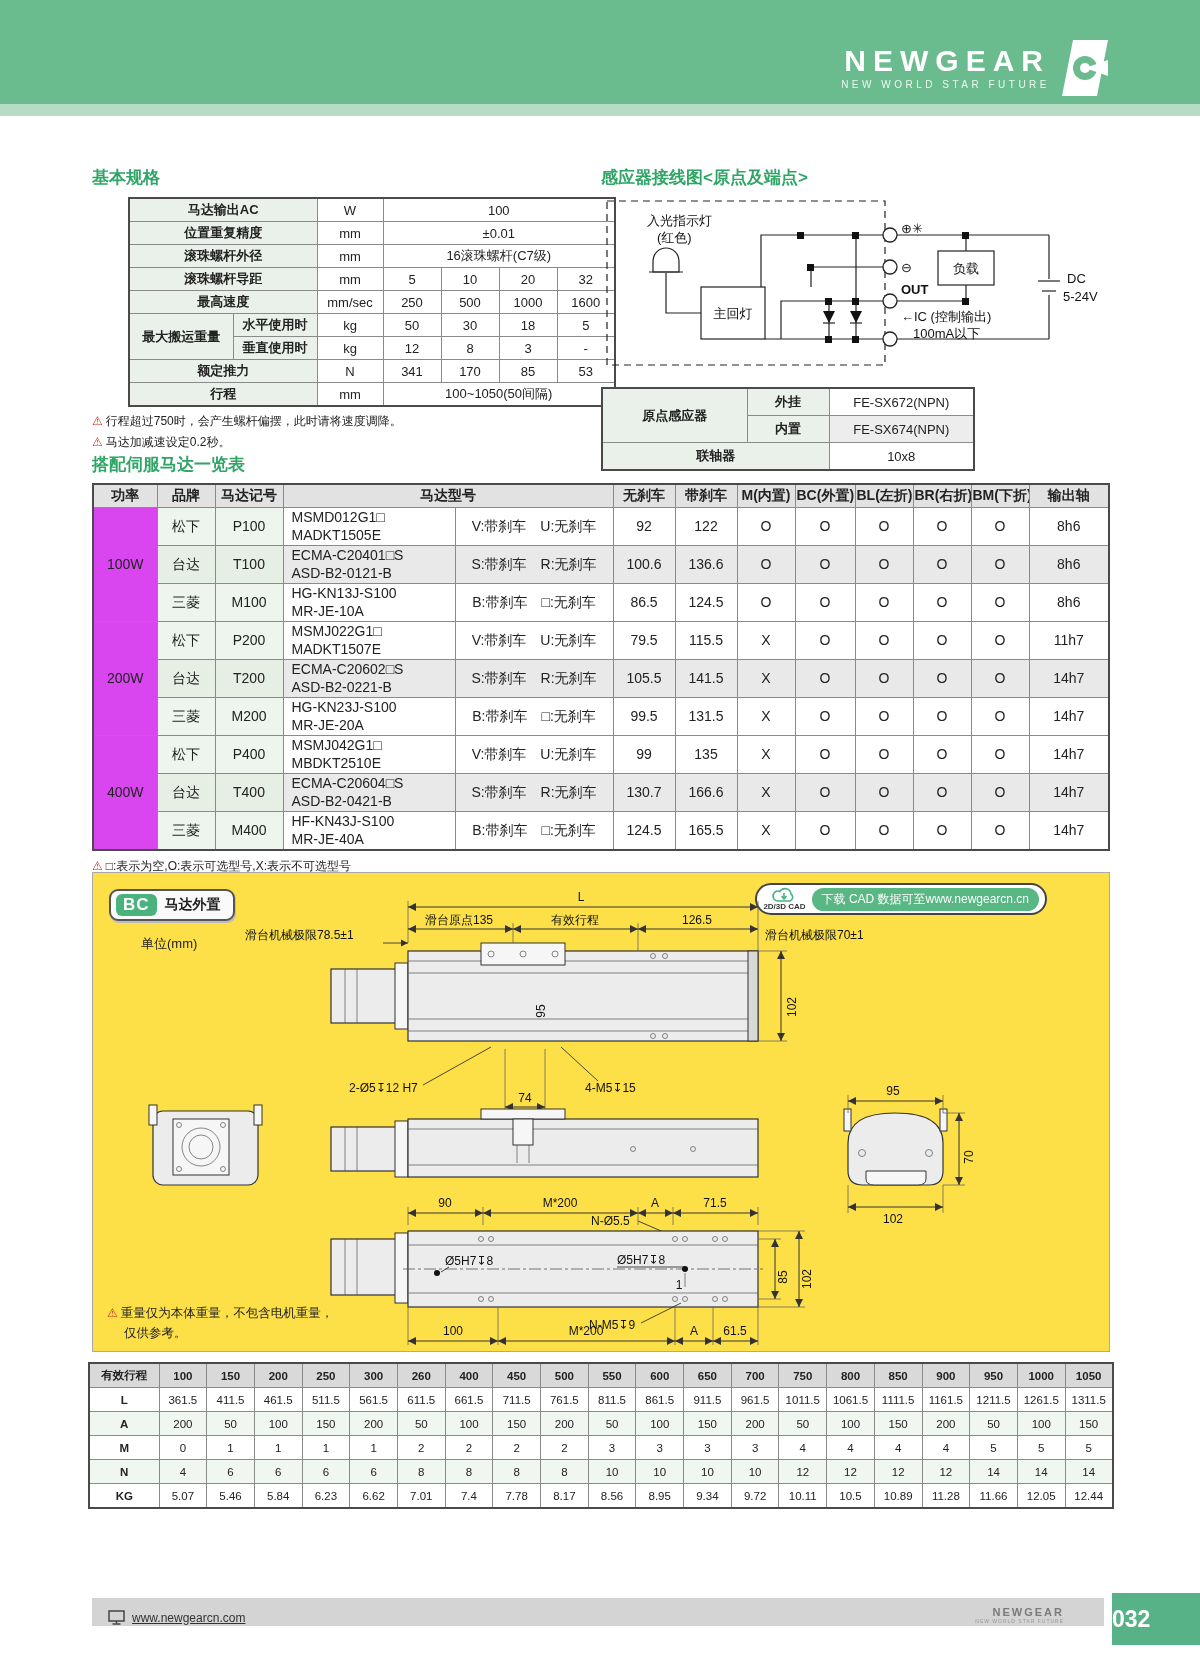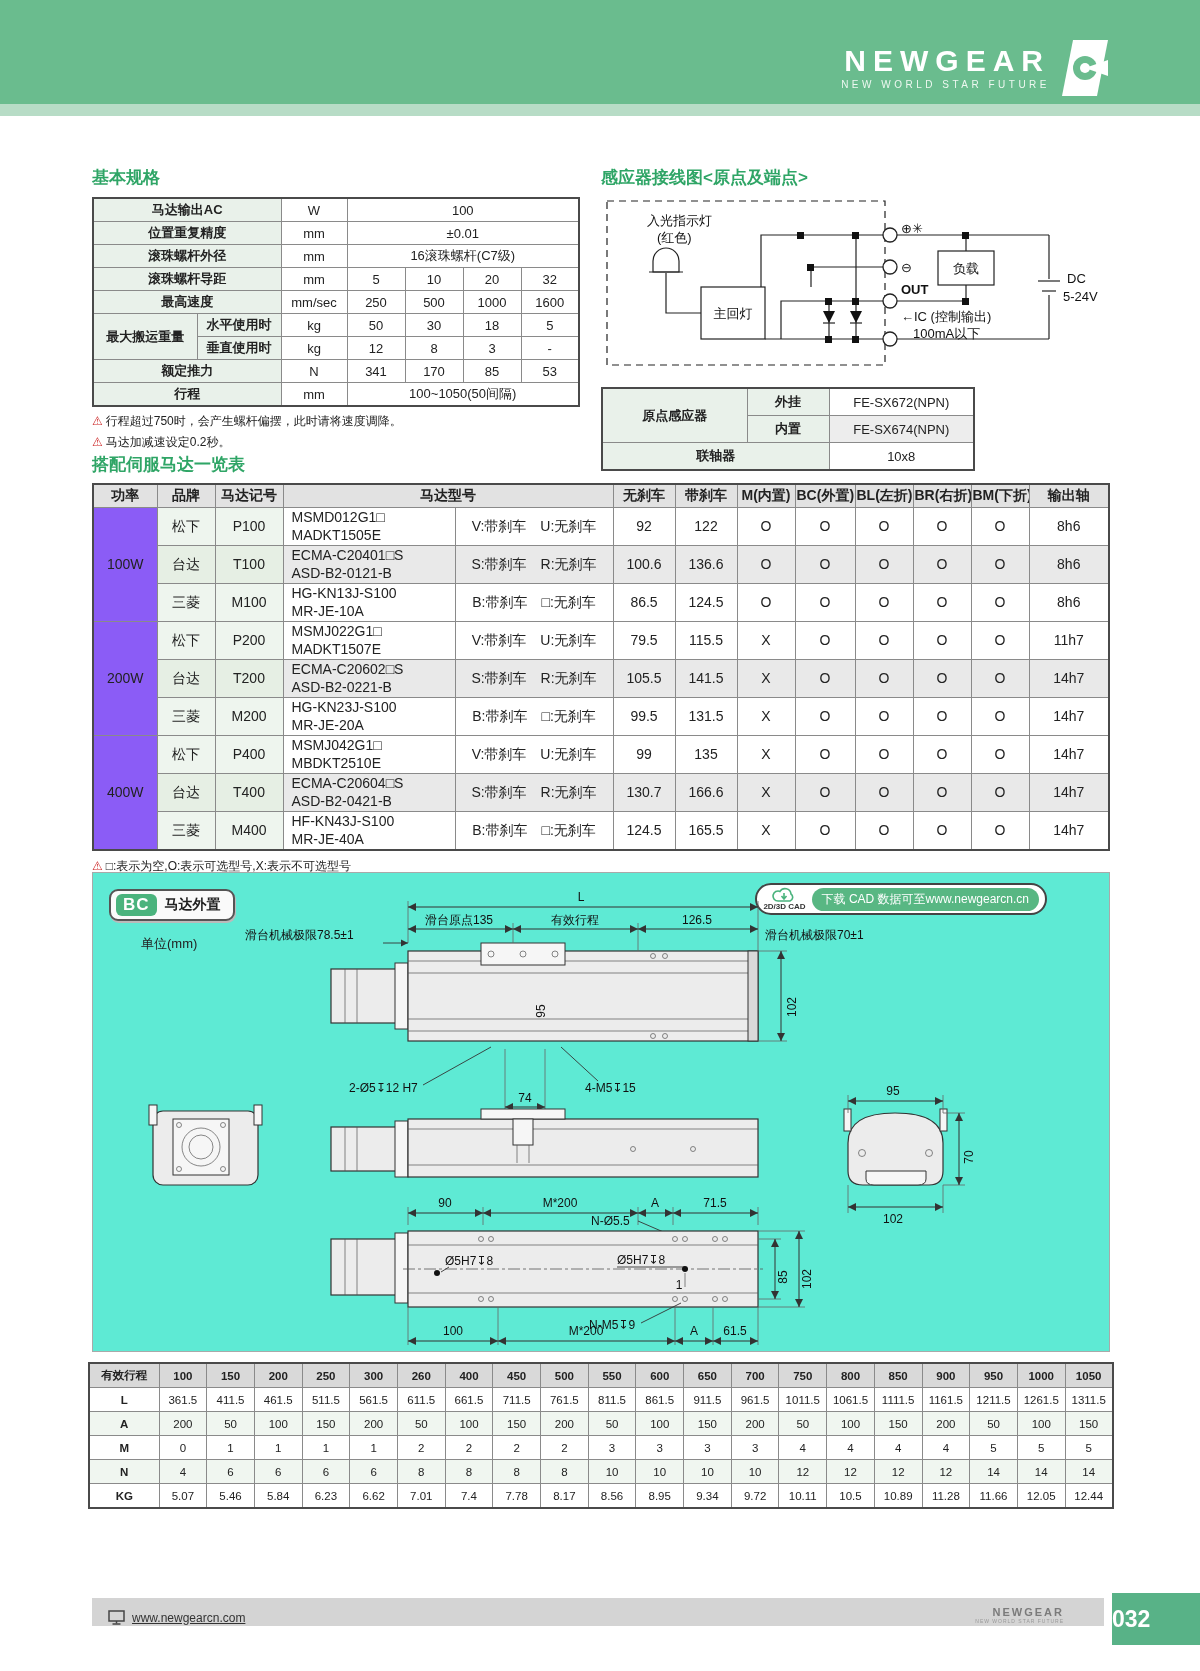--- a/index.html
+++ b/index.html
@@ -31,23 +31,23 @@
   .sensor-table .lab{background:#e9f1ea;font-weight:bold;}
   .sensor-table .alt{background:#ededed;}
   
   .motor-table{width:1016px;border:2px solid #4a4a4a;font-size:14px;}
   .motor-table th{border:1px solid #8a8a8a;background:#e2e2e2;height:22px;font-weight:bold;padding:0 1px;}
   .motor-table td{border:1px solid #8a8a8a;height:34px;padding:1px 2px;background:#fff;line-height:1.25;}
   .motor-table tr.shaded td{background:#e9e9e9;}
   .motor-table td.tint{background:#eef5ee;}
   .motor-table tr.shaded td.tint{background:#e6efe4;}
   .motor-table td.model{text-align:left;padding-left:8px;}
-  .motor-table td.power{background:#8b5cf6;}
-  
-  .draw-box{left:92px;top:872px;width:1016px;height:478px;border:1px solid #a9a9a9;background:#5eead4;}
+  .motor-table td.power{background:#d946ef;}
+  
+  .draw-box{left:92px;top:872px;width:1016px;height:478px;border:1px solid #a9a9a9;background:#fde047;}
   .bc-badge{position:absolute;left:16px;top:16px;display:flex;align-items:center;gap:8px;
             border:2px solid #555;border-radius:9px;background:#fafafa;padding:3px 12px 3px 5px;
             box-shadow:1px 2px 0 #bbb;}
   .bc-green{background:#4ab37d;color:#fff;font-weight:bold;font-size:17px;border-radius:6px;
             padding:1px 7px;letter-spacing:1px;}
   .bc-label{font-size:14px;font-weight:bold;color:#222;}
   .unit-label{position:absolute;left:48px;top:62px;font-size:13px;color:#222;}
   .cad-badge{position:absolute;right:62px;top:10px;display:flex;align-items:center;gap:6px;
              border:2px solid #444;border-radius:17px;background:#fff;padding:2px 6px;}
   .cad-cloud{display:flex;flex-direction:column;align-items:center;line-height:1;}
@@ -104,21 +104,21 @@
       <circle cx="23" cy="28" r="5" fill="#ffffff"></circle>
       <polygon points="23,28 46,20 46,36" fill="#ffffff"></polygon>
     </svg>
   </div>
   <div class="stripe-light"></div>
   <div class="stripe-white"></div>
 </div>
 
 <div class="abs" style="left:92px;top:166px;width:490px;">
   <div class="sec-title">基本规格</div>
-  <table class="spec-table" style="margin-top:8px;">
+  <table class="spec-table" style="margin-top:8px;margin-left:36px;">
     <colgroup>
         <col style="width:104px">
         <col style="width:84px">
         <col style="width:66px">
         <col style="width:58px">
         <col style="width:58px">
         <col style="width:58px">
         <col style="width:58px">
       </colgroup>
     <tbody>
@@ -646,20 +646,24 @@
     <line x1="315" y1="468" x2="405" y2="468" class="dim"></line>
       <line x1="405" y1="468" x2="582" y2="468" class="dim"></line>
     <line x1="582" y1="468" x2="620" y2="468" class="dim"></line>
       <line x1="620" y1="468" x2="665" y2="468" class="dim"></line>
     <text x="360" y="462" class="dl">100</text>
     <text x="493" y="462" class="dl">M*200</text>
     <text x="601" y="462" class="dl">A</text>
     <text x="642" y="462" class="dl">61.5</text>
   </svg>
 
+  <div class="draw-note">
+    <div><span class="warn">⚠</span><span>重量仅为本体重量，不包含电机重量，</span></div>
+    <div style="padding-left:17px;">仅供参考。</div>
+  </div>
 </div>
 
 <div class="abs" style="left:88px;top:1362px;">
   <table class="stroke-table">
     <colgroup id="stroke-cols">
         <col style="width: 70px;">
         <col style="width: 47.7px;">
         <col style="width: 47.7px;">
         <col style="width: 47.7px;">
         <col style="width: 47.7px;">

